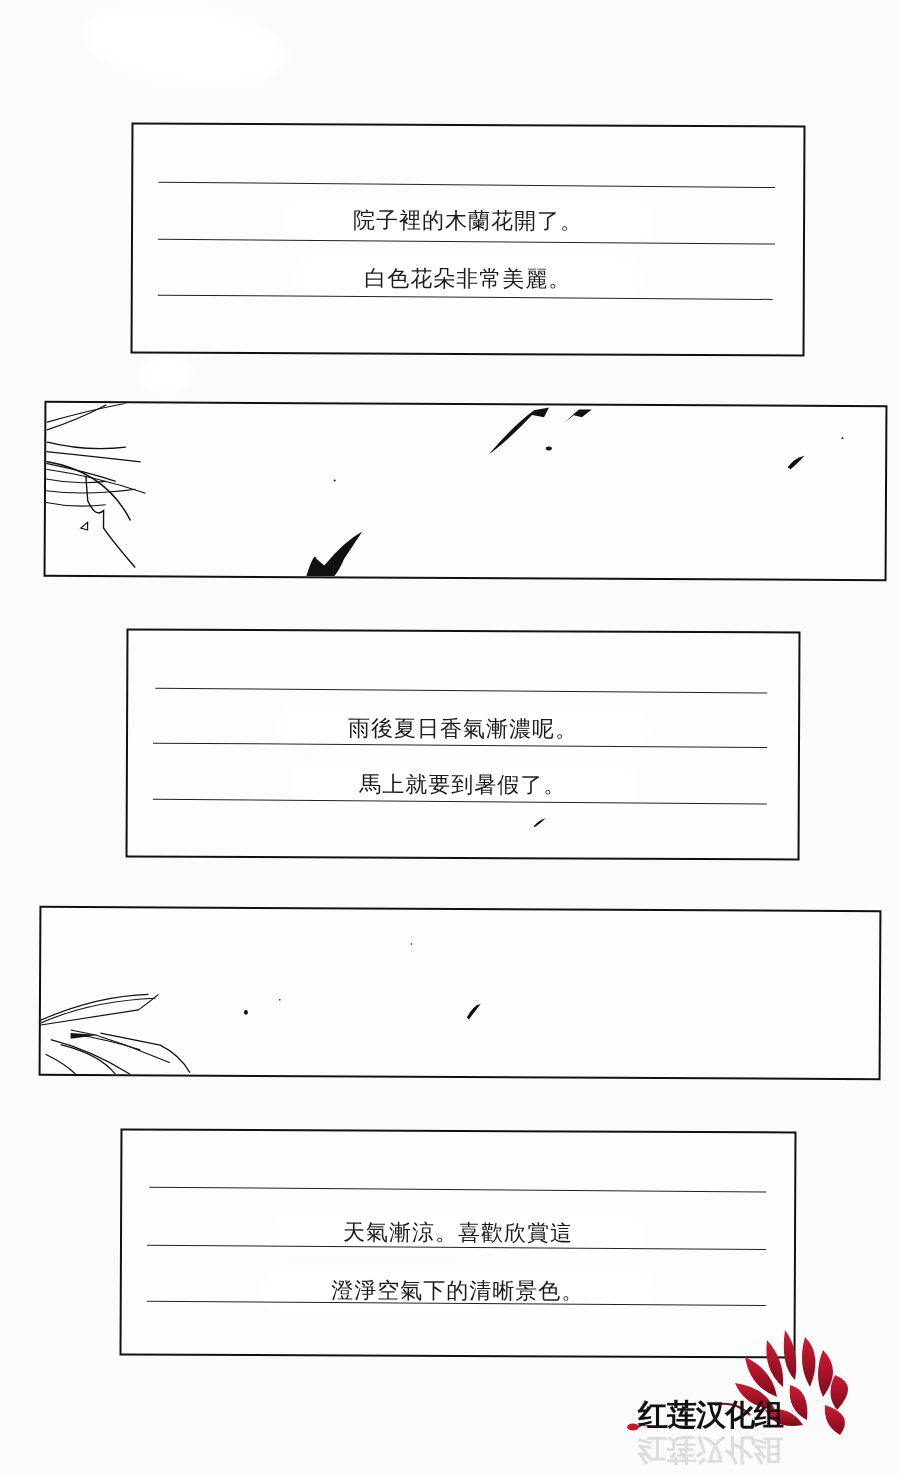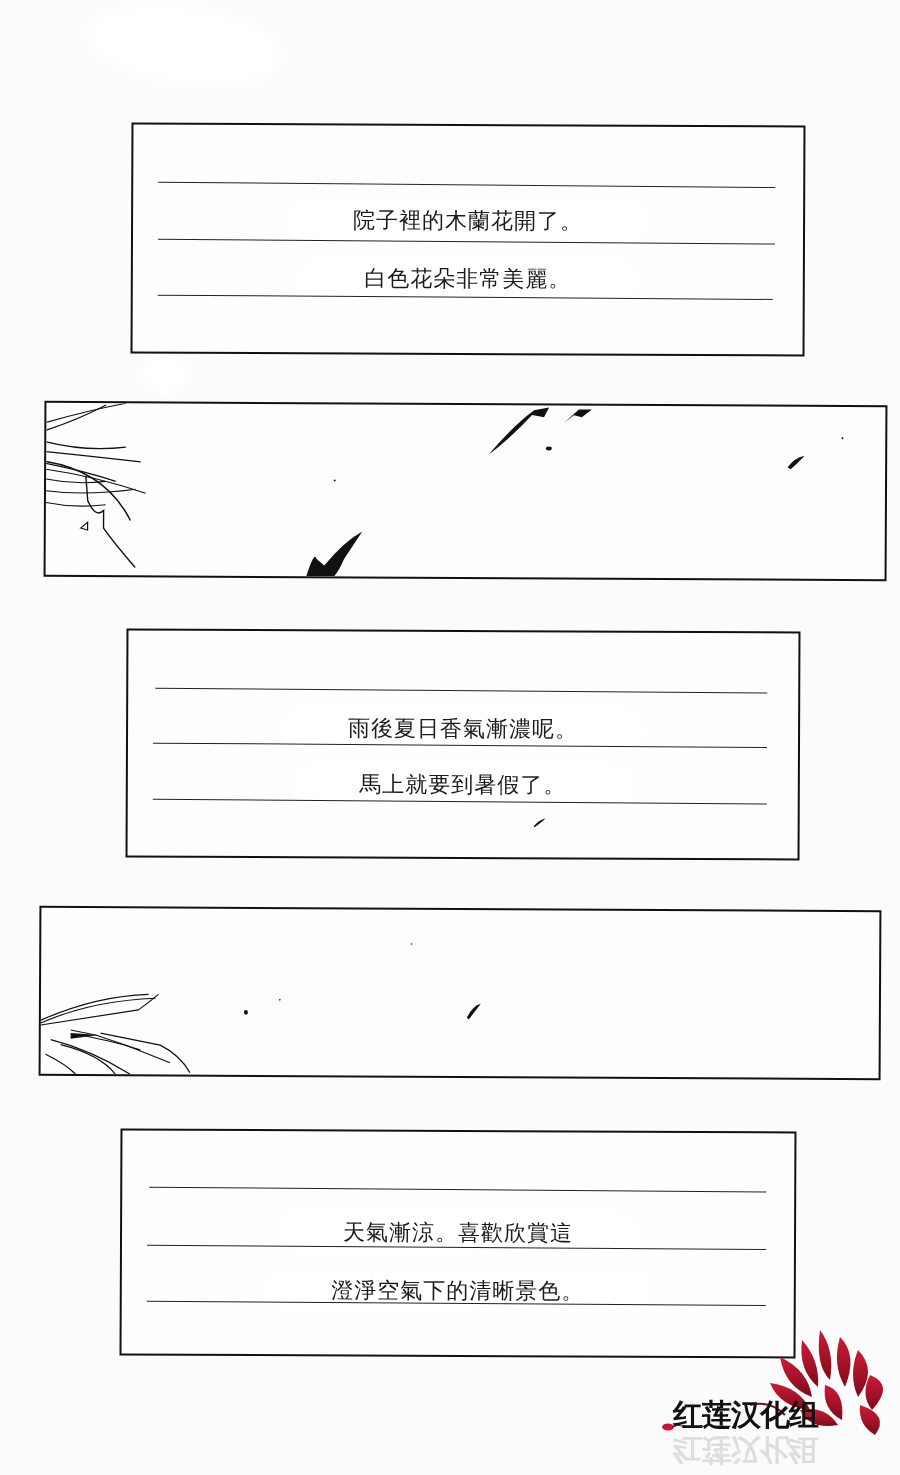--- a/index.html
+++ b/index.html
@@ -54,21 +54,21 @@
       overflow: hidden;
     }
     .art svg {
       position: absolute;
       left: 0; top: 0;
       width: 100%;
       height: 100%;
     }
     .watermark {
       position: absolute;
-      left: 655px;
+      left: 620px;
       top: 1325px;
       width: 245px;
       height: 150px;
     }
     .wm-text {
       position: absolute;
       left: 18px;
       top: 70px;
       font-size: 30px;
       font-weight: bold;

